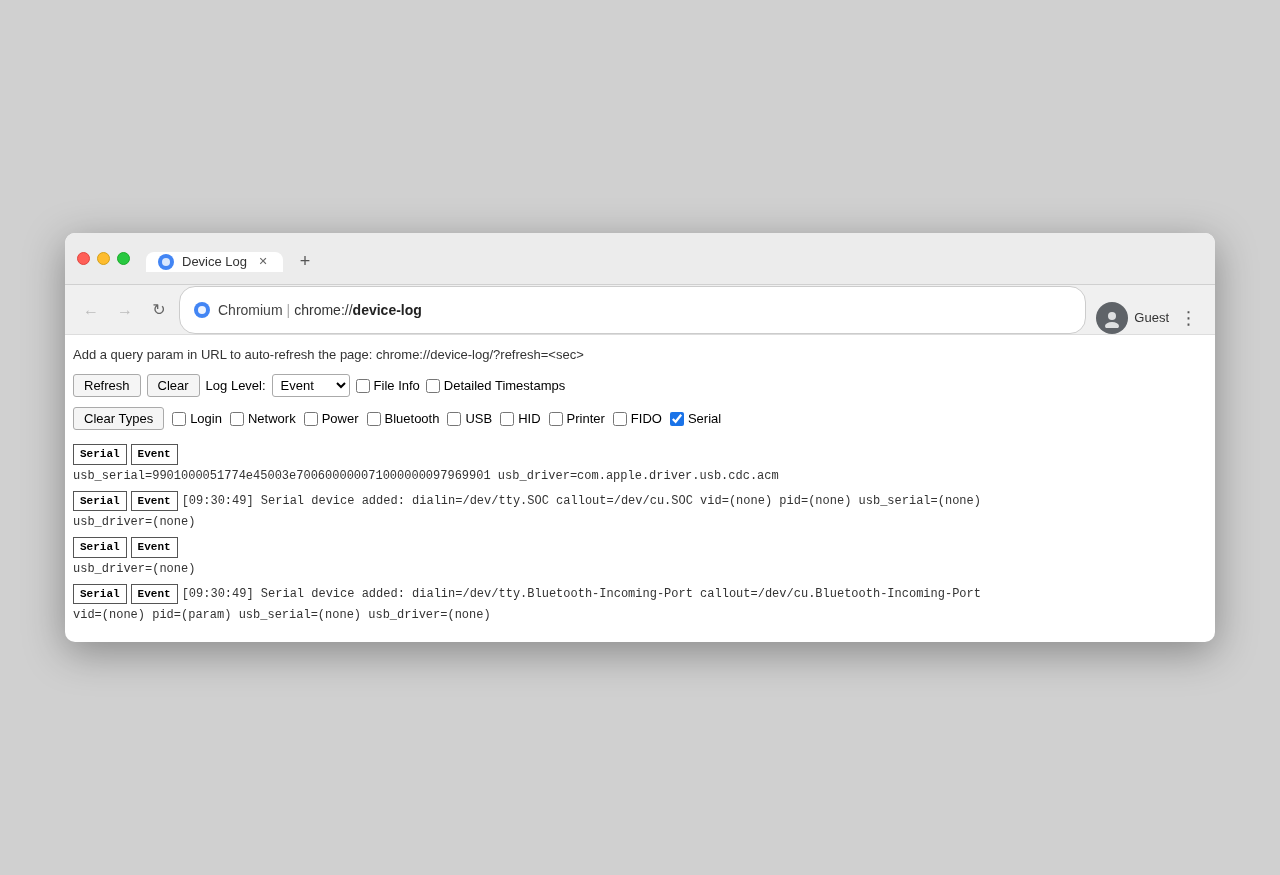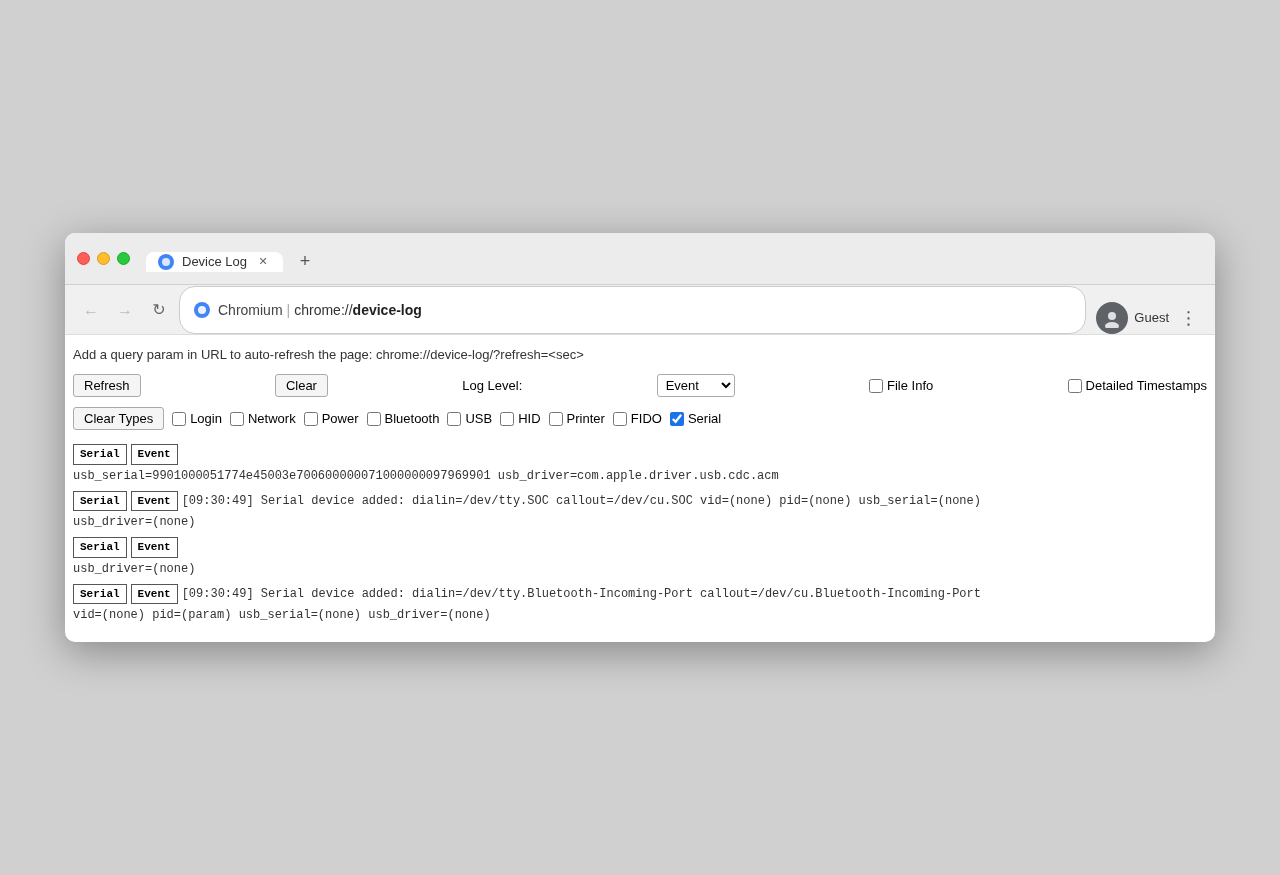--- a/index.html
+++ b/index.html
@@ -176,25 +176,24 @@
     }
     .hint-text {
       font-family: -apple-system, BlinkMacSystemFont, sans-serif;
       font-size: 13px;
       color: #333;
       margin-bottom: 12px;
     }
     .toolbar {
       display: flex;
       align-items: center;
-      gap: 21px;
+      gap: 6px;
       margin-bottom: 10px;
       font-family: -apple-system, BlinkMacSystemFont, sans-serif;
       font-size: 13px;
-      justify-content: space-between;
     }
     .btn {
       padding: 3px 10px;
       border: 1px solid #aaa;
       background: #f5f5f5;
       border-radius: 3px;
       font-size: 13px;
       cursor: pointer;
       font-family: -apple-system, BlinkMacSystemFont, sans-serif;
     }

